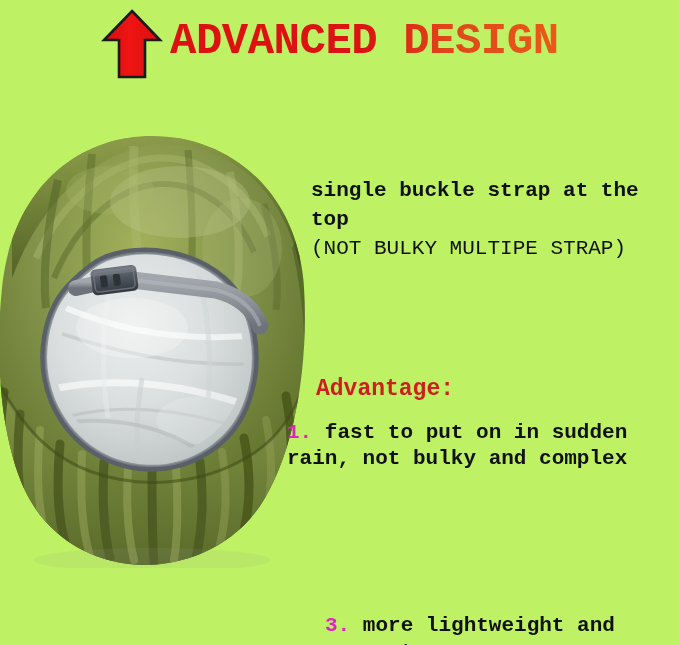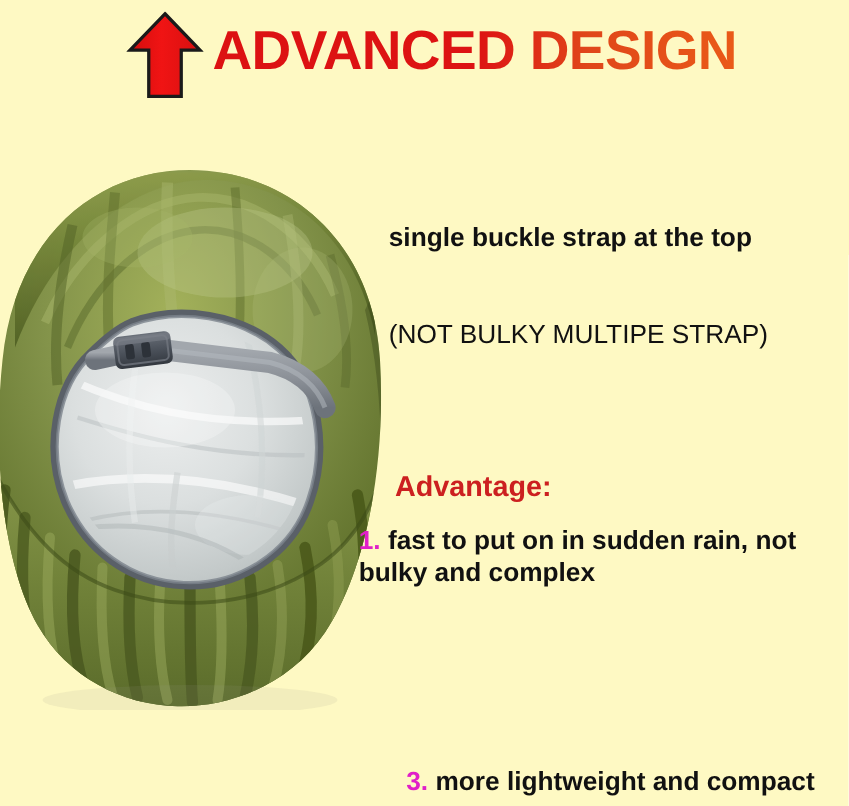--- a/index.html
+++ b/index.html
@@ -9,22 +9,23 @@
     background: #ffffff;
   }
   body {
     font-family: "Liberation Sans", sans-serif;
     -webkit-font-smoothing: antialiased;
   }
   #page {
     position: relative;
     width: 679px;
     height: 645px;
-    background: #fef9c3;
+    background: #bef264;
     overflow: hidden;
+    font-family: Liberation Mono, monospace;
   }
 
   
   .header {
     position: absolute;
     left: 0;
     top: 0;
     width: 679px;
     height: 100px;
   }
@@ -81,21 +82,21 @@
     position: absolute;
     left: 311px;
     top: 176px;
     width: 364px;
     font-size: 21px;
     line-height: 29px;
     font-weight: normal;
     color: #111111;
   }
   .feature-body .l1 { font-weight: bold; }
-  .feature-body .l2 { font-weight: normal; margin-top: 48px; }
+  .feature-body .l2 { font-weight: normal; }
 
   .adv-head {
     position: absolute;
     left: 316px;
     top: 374px;
     font-size: 23px;
     line-height: 30px;
   }
   .adv-item {
     position: absolute;

